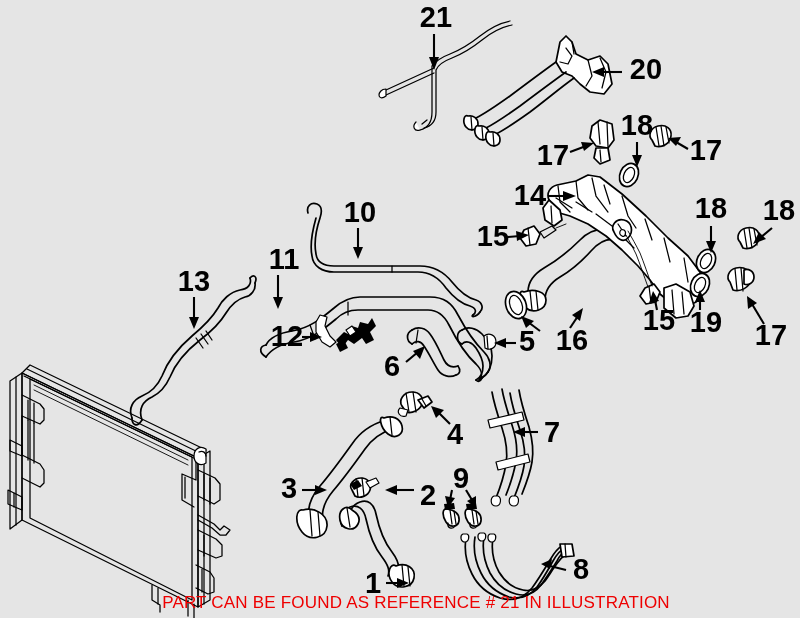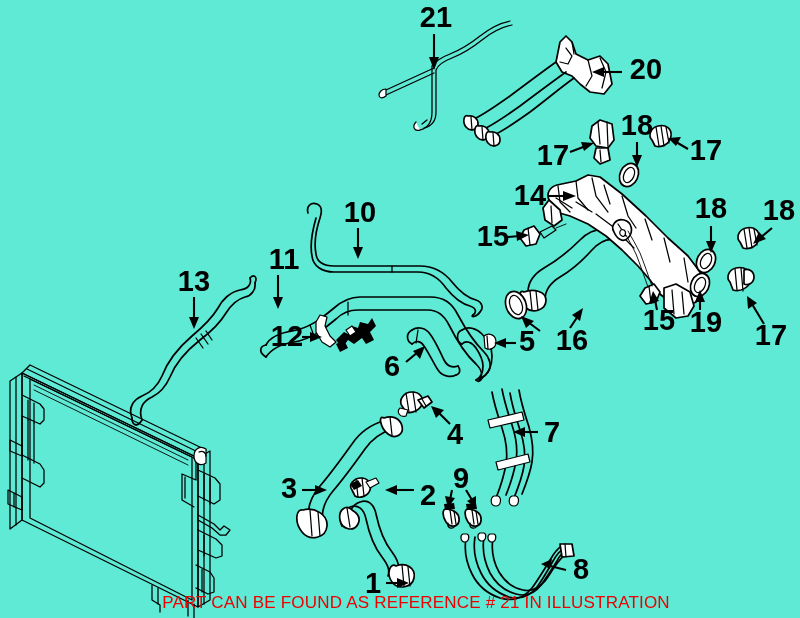--- a/index.html
+++ b/index.html
@@ -28,21 +28,21 @@
   .caption-text{
     position:absolute;left:16px;width:800px;text-align:center;
     font-family:"Liberation Sans","DejaVu Sans",sans-serif;
     font-weight:400;letter-spacing:0.2px;
     white-space:nowrap;
   }
 </style>
 </head>
 <body>
 
-<div id="stage" style="background: #5eead4;">
+<div id="stage" style="background: #e5e5e5;">
 
   <svg id="diagram" viewBox="0 0 800 618" xmlns="http://www.w3.org/2000/svg">
 
     <g>
 
       <path class="part-thin" d="M 22,373 L 198,458 L 198,607 L 22,520 Z"></path>
       <path class="part-thin" d="M 30,379 L 192,457 L 192,600 L 30,518 Z"></path>
 
       <path class="part-thin" d="M 22,373 L 30,365 L 206,450 L 198,458 Z"></path>
       <path class="part-thin" d="M 27,369 L 202,454"></path>

